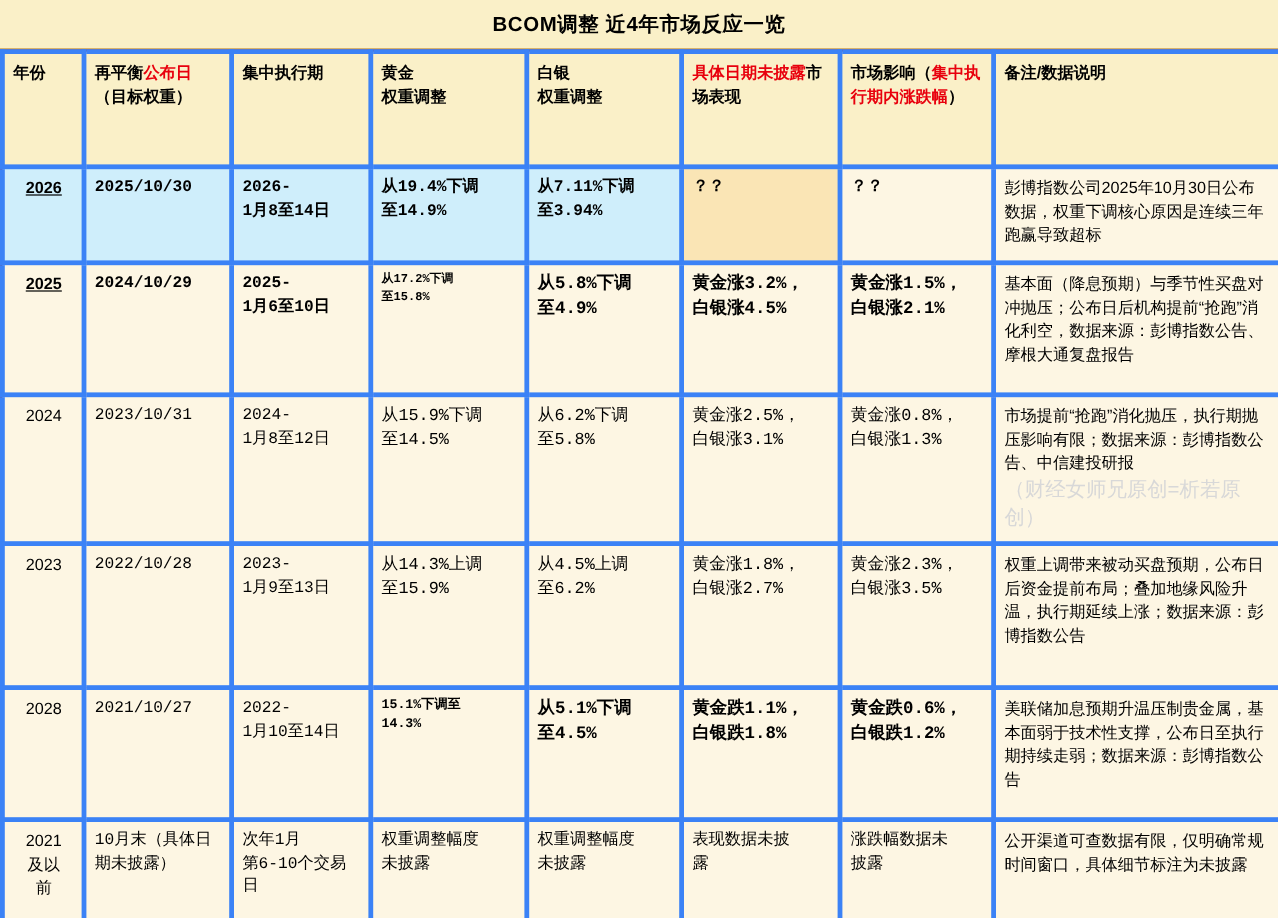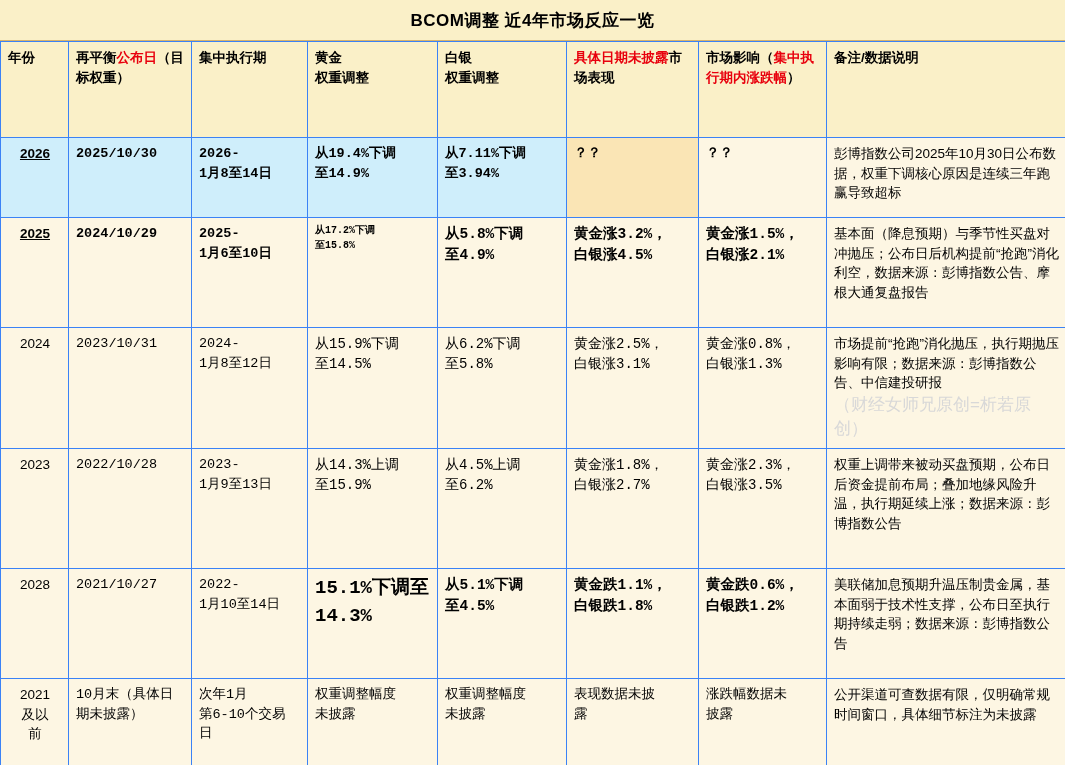--- a/index.html
+++ b/index.html
@@ -34,21 +34,21 @@
     color: #000000;
     letter-spacing: 0.5px;
   }
   table.main {
     border-collapse: collapse;
     table-layout: fixed;
     width: 1065px;
     margin: 0;
   }
   table.main td, table.main th {
-    border: 1px solid #3b82f6;
+    border: 4px solid #3b82f6;
     vertical-align: top;
     padding: 6px 6px 6px 7px;
     font-size: 13.5px;
     line-height: 1.45;
     color: #000;
     box-sizing: border-box;
   }
   thead th {
     background: #faf0c8;
     font-weight: bold;
@@ -274,21 +274,21 @@
         <td class="notes">权重上调带来被动买盘预期，公布日后资金提前布局；叠加地缘风险升温，执行期延续上涨；数据来源：彭博指数公告</td>
       </tr>
 
       <tr class="r-2022">
         <td class="yr-plain">2028</td>
         <td class="mid">2021/10/27</td>
         <td class="mid">
           <div>2022-</div>
           <div>1月10至14日</div>
         </td>
-        <td class="mid green bold" style="font-size:19px">
+        <td class="mid green bold" style="font-size:11px">
           <div>15.1%下调至</div>
           <div>14.3%</div>
         </td>
         <td class="mid green bold" style="font-size:14.5px">
           <div>从5.1%下调</div>
           <div>至4.5%</div>
         </td>
         <td class="mid green bold" style="font-size:14.5px">
           <div>黄金跌1.1%，</div>
           <div>白银跌1.8%</div>

